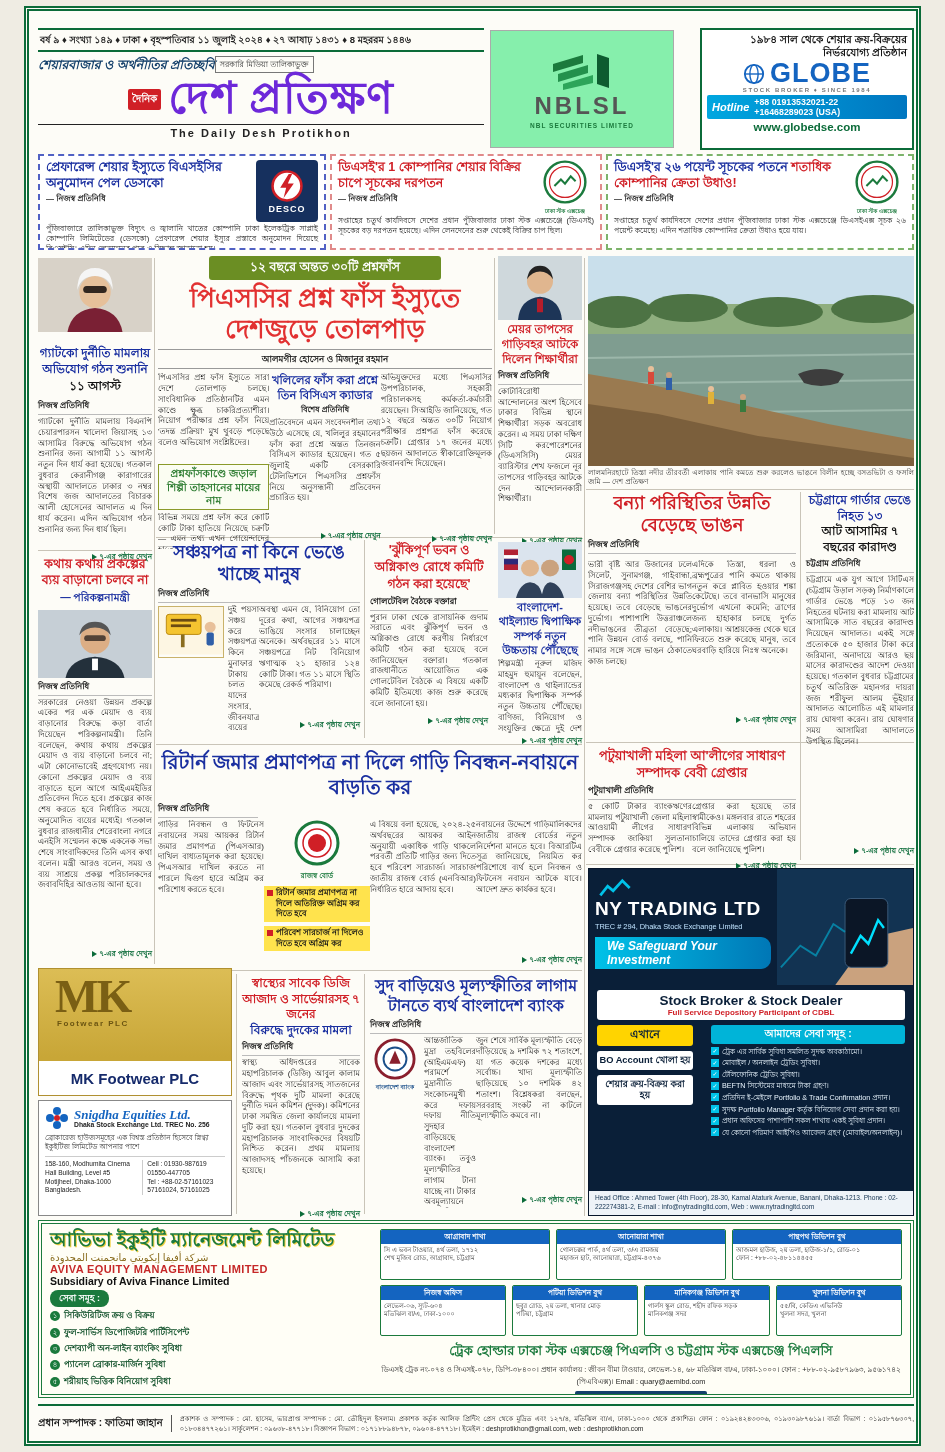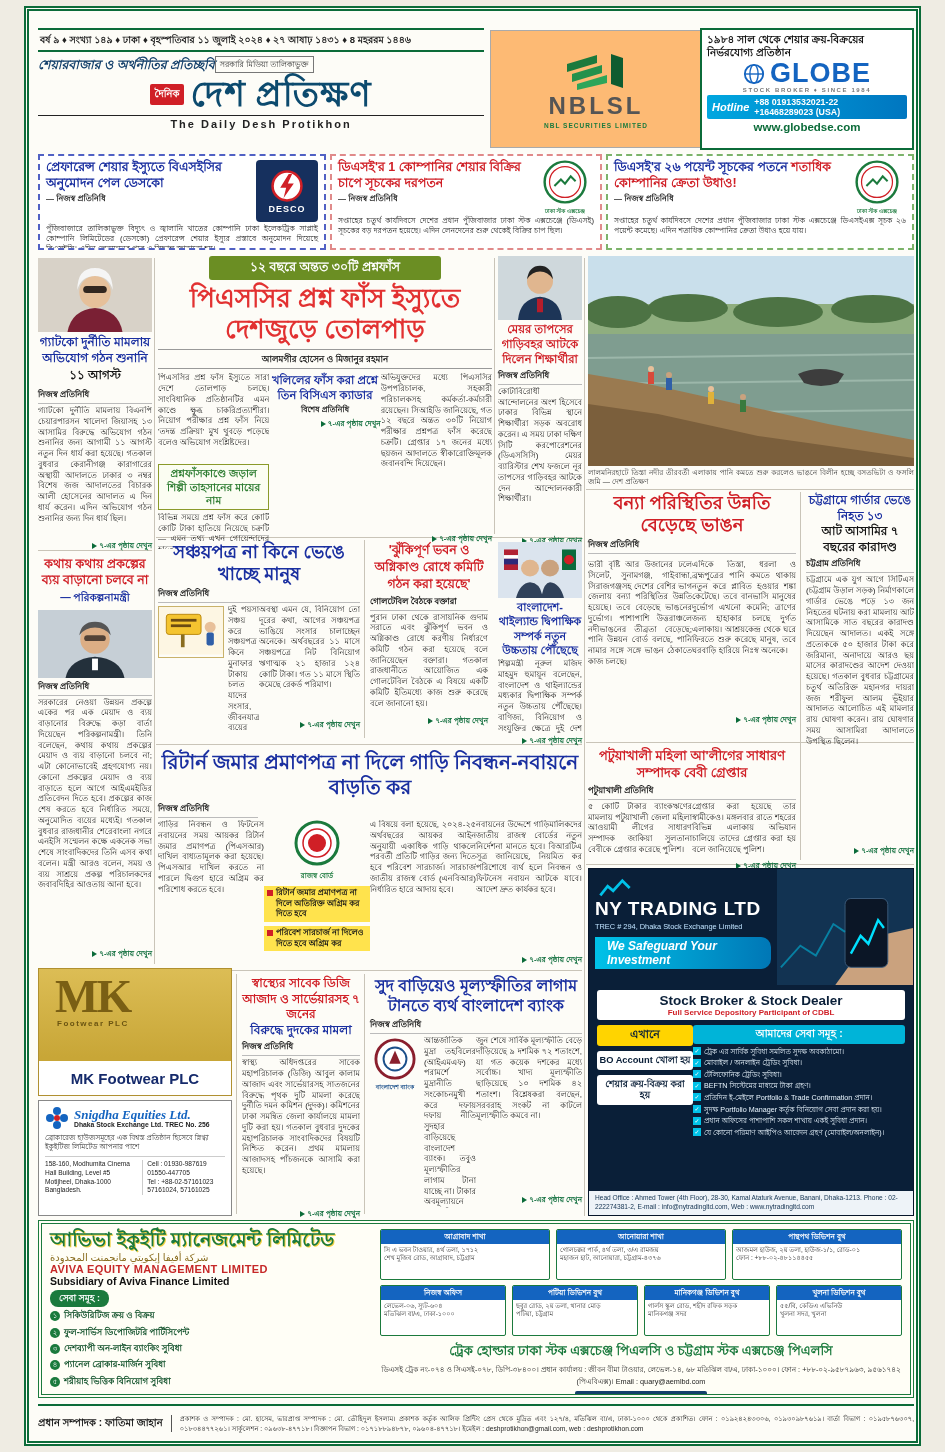--- a/index.html
+++ b/index.html
@@ -9,28 +9,28 @@
 .vr{position:absolute;width:1px;background:#c9c4b8}
 .hrl{position:absolute;height:1px;background:#c9c4b8}
 
 .dateline{left:38px;top:28px;width:446px;height:24px;border-top:2px solid #0b6b39;border-bottom:2px solid #0b6b39;display:flex;align-items:center;font-size:9.5px;font-weight:bold;color:#222;padding:0 2px}
 .masthead{left:38px;top:56px;width:446px;height:94px}
 .mh-top{display:flex;align-items:flex-start}
 .mh-tag{font-size:12.5px;font-weight:bold;color:#14406b;font-style:italic}
 .mh-listed{font-size:8px;border:1px solid #777;padding:1px 4px;color:#333}
 .mh-row{display:flex;align-items:center;justify-content:center;gap:7px;margin-top:1px}
 .mh-daily{background:#d01f26;color:#fff;font-size:10px;font-weight:bold;padding:2px 4px;border-radius:2px}
-.mh-title{font-size:35px;font-weight:bold;color:#0c4a6e;letter-spacing:1px;font-family:"Liberation Serif","DejaVu Serif",serif;line-height:1}
+.mh-title{font-size:44px;font-weight:bold;color:#6d28d9;letter-spacing:1px;font-family:"Liberation Serif","DejaVu Serif",serif;line-height:1}
 .mh-sub{margin-top:3px;border-top:1.5px solid #222;text-align:center;font-size:11px;font-weight:bold;color:#222;padding-top:2px;letter-spacing:2px}
 
-.nblsl{left:490px;top:30px;width:212px;height:118px;border:1px solid #aaa;background:#fdba74;display:flex;flex-direction:column;align-items:center;justify-content:center;gap:2px}
+.nblsl{left:490px;top:30px;width:184px;height:118px;border:1px solid #aaa;background:#86efac;display:flex;flex-direction:column;align-items:center;justify-content:center;gap:2px}
 .nblsl-name{font-size:24px;font-weight:bold;color:#555;letter-spacing:3px}
 .nblsl-sub{font-size:6.5px;color:#1b7a3d;letter-spacing:1px;font-weight:bold}
 .globe{left:700px;top:28px;width:214px;height:122px;border:2px solid #0b6b39;background:#fff;padding:3px 5px;display:flex;flex-direction:column}
-.globe-tag{font-size:10.5px;font-weight:bold;text-align:left;line-height:1.25;color:#111}
+.globe-tag{font-size:10.5px;font-weight:bold;text-align:right;line-height:1.25;color:#111}
 .globe-row{display:flex;align-items:center;justify-content:center;gap:5px;margin-top:1px}
 .globe-name{font-size:27px;font-weight:bold;color:#1464c0;letter-spacing:1px;line-height:1}
 .globe-sub{font-size:6px;color:#777;text-align:center;letter-spacing:1.6px;font-weight:bold}
 .globe-hot{margin-top:2px;background:linear-gradient(90deg,#00a7e0,#0076c0);color:#fff;display:flex;align-items:center;gap:5px;padding:2px 5px;border-radius:2px}
 .globe-hot .hl{font-size:11px;font-weight:bold;font-style:italic}
 .globe-hot .nums{font-size:8.8px;font-weight:bold;line-height:1.15}
 .globe-web{text-align:center;font-size:11.5px;font-weight:bold;color:#0b6b39;margin-top:2px}
 
 .teaser{position:absolute;top:154px;height:96px;background:#fff;padding:4px 6px;overflow:hidden}
 .t1{left:38px;width:288px;border:2px dashed #5161c4}
@@ -78,21 +78,21 @@
 .nyad{left:588px;top:868px;width:326px;height:348px;background:#0a1f38;color:#fff;overflow:hidden;border:1px solid #06152a}
 .ny-top{display:flex}
 .ny-left{width:58%;padding:8px 6px 0}
 .ny-right{width:42%;height:116px;line-height:0}
 .ny-name{font-size:19px;font-weight:bold;letter-spacing:.5px;line-height:1.1}
 .ny-trec{font-size:7.4px;color:#bfe3ff;margin-top:2px}
 .ny-ribbon{display:inline-block;background:linear-gradient(90deg,#00c2e8,#0077b6);color:#fff;font-weight:bold;font-style:italic;font-size:12px;padding:2px 12px;border-radius:0 10px 10px 0;margin-top:6px}
 .ny-rolebox{background:#fff;color:#0a1f38;margin:5px 8px;padding:3px;text-align:center;border-radius:3px}
 .ny-role{font-size:13.5px;font-weight:bold}
 .ny-cdbl{font-size:8px;color:#d01f26;font-weight:bold}
-.ny-mid{display:flex;gap:0;padding:0 8px}
+.ny-mid{display:flex;gap:18px;padding:0 8px}
 .ny-bo{width:96px;flex:none}
 .ny-here{background:#ffd400;color:#0a1f38;font-weight:bold;font-size:11px;text-align:center;border-radius:3px;padding:1px 0}
 .ny-bobox{background:#fff;color:#0a1f38;font-weight:bold;font-size:9.3px;text-align:center;border-radius:3px;padding:4px 2px;margin-top:5px;line-height:1.2}
 .ny-serv{flex:1;min-width:0}
 .ny-sh{background:#00b4d8;color:#fff;font-weight:bold;font-size:10.5px;text-align:center;border-radius:3px;padding:1px 0}
 .ny-item{display:flex;gap:3px;align-items:flex-start;margin-top:2.6px}
 .ny-chk{width:8px;height:8px;background:#00c2e8;flex:none;margin-top:.5px;color:#fff;font-size:6px;line-height:8px;text-align:center}
 .ny-chk::after{content:"✓"}
 .ny-it{font-size:7.2px;line-height:1.25;color:#eaf6ff}
 .ny-addr{position:absolute;bottom:0;left:0;right:0;background:#eef3f8;color:#12314f;font-size:6.6px;padding:3px 6px;line-height:1.35}
@@ -266,21 +266,21 @@
 <div class="abs" style="left:38px;top:258px;width:114px">
   <div class="photo" style="height:74px">
     <svg viewBox="0 0 116 74" preserveAspectRatio="none">
       <rect width="116" height="74" fill="#d8d2c8"></rect>
       <circle cx="58" cy="34" r="16" fill="#e6c09a"></circle>
       <path d="M40 32 Q40 10 58 10 Q76 10 76 32 Q72 18 58 18 Q44 18 40 32Z" fill="#f5f5f5"></path>
       <rect x="46" y="28" width="24" height="7" rx="3.5" fill="#33271f"></rect>
       <path d="M30 74 Q34 52 58 50 Q82 52 86 74Z" fill="#7a2034"></path>
     </svg>
   </div>
-  <div class="h-blue" style="font-size:12px;line-height:1.3;text-align:center;margin-top:3px">গ্যাটকো দুর্নীতি মামলায় অভিযোগ গঠন শুনানি</div>
+  <div class="h-blue" style="font-size:12px;line-height:1.3;text-align:center;margin-top:14px">গ্যাটকো দুর্নীতি মামলায় অভিযোগ গঠন শুনানি</div>
   <div class="h-black" style="font-size:12px;text-align:center">১১ আগস্ট</div>
   <div class="rep">নিজস্ব প্রতিনিধি</div>
   <div class="bd clip" style="height:132px">গ্যাটকো দুর্নীতি মামলায় বিএনপি চেয়ারপারসন খালেদা জিয়াসহ ১৩ আসামির বিরুদ্ধে অভিযোগ গঠন শুনানির জন্য আগামী ১১ আগস্ট নতুন দিন ধার্য করা হয়েছে। গতকাল বুধবার কেরানীগঞ্জ কারাগারের অস্থায়ী আদালতে ঢাকার ৩ নম্বর বিশেষ জজ আদালতের বিচারক আলী হোসেনের আদালত এ দিন ধার্য করেন। এদিন অভিযোগ গঠন শুনানির জন্য দিন ধার্য ছিল।</div>
   <div class="cont">
       <span class="tri"></span>
       <span class="cont-t">৭-এর পৃষ্ঠায় দেখুন</span>
     </div>
 </div>
 
 <div class="abs" style="left:38px;top:556px;width:114px">
@@ -310,20 +310,21 @@
   <div class="byline">আলমগীর হোসেন ও মিজানুর রহমান</div>
   <div class="cols" style="margin-top:4px;height:172px">
     <div>
       <div class="bd clip" style="height:88px">পিএসসির প্রশ্ন ফাঁস ইস্যুতে সারা দেশে তোলপাড় চলছে। সাংবিধানিক প্রতিষ্ঠানটির এমন কাণ্ডে ক্ষুব্ধ চাকরিপ্রত্যাশীরা। নিয়োগ পরীক্ষার প্রশ্ন ফাঁস নিয়ে 'তদন্ত প্রক্রিয়া' মুখ থুবড়ে পড়েছে বলেও অভিযোগ সংশ্লিষ্টদের।</div>
       <div class="greenbox">প্রশ্নফাঁসকাণ্ডে জড়াল শিল্পী তাহসানের মায়ের নাম</div>
       <div class="bd clip" style="height:36px">বিভিন্ন সময়ে প্রশ্ন ফাঁস করে কোটি কোটি টাকা হাতিয়ে নিয়েছে চক্রটি — এমন তথ্য এখন গোয়েন্দাদের হাতে।</div>
     </div>
     <div>
       <div class="subhead-blue">খলিলের ফাঁস করা প্রশ্নে তিন বিসিএস ক্যাডার</div>
       <div class="subrep">বিশেষ প্রতিনিধি</div>
+      <div class="bd clip" style="height:110px">প্রতিবেদনে এমন সংবেদনশীল তথ্য উঠে এসেছে যে, খলিলুর রহমানের ফাঁস করা প্রশ্নে অন্তত তিনজন বিসিএস ক্যাডার হয়েছেন। গত ৫ জুলাই একটি বেসরকারি টেলিভিশনে পিএসসির প্রশ্নফাঁস নিয়ে অনুসন্ধানী প্রতিবেদন প্রচারিত হয়।</div>
       <div class="cont">
           <span class="tri"></span>
           <span class="cont-t">৭-এর পৃষ্ঠায় দেখুন</span>
         </div>
     </div>
     <div>
       <div class="bd clip" style="height:158px">অভিযুক্তদের মধ্যে পিএসসির উপপরিচালক, সহকারী পরিচালকসহ কর্মকর্তা-কর্মচারী রয়েছেন। সিআইডি জানিয়েছে, গত ১২ বছরে অন্তত ৩০টি নিয়োগ পরীক্ষার প্রশ্নপত্র ফাঁস করেছে চক্রটি। গ্রেপ্তার ১৭ জনের মধ্যে ছয়জন আদালতে স্বীকারোক্তিমূলক জবানবন্দি দিয়েছেন।</div>
       <div class="cont">
           <span class="tri"></span>
           <span class="cont-t">৭-এর পৃষ্ঠায় দেখুন</span>

